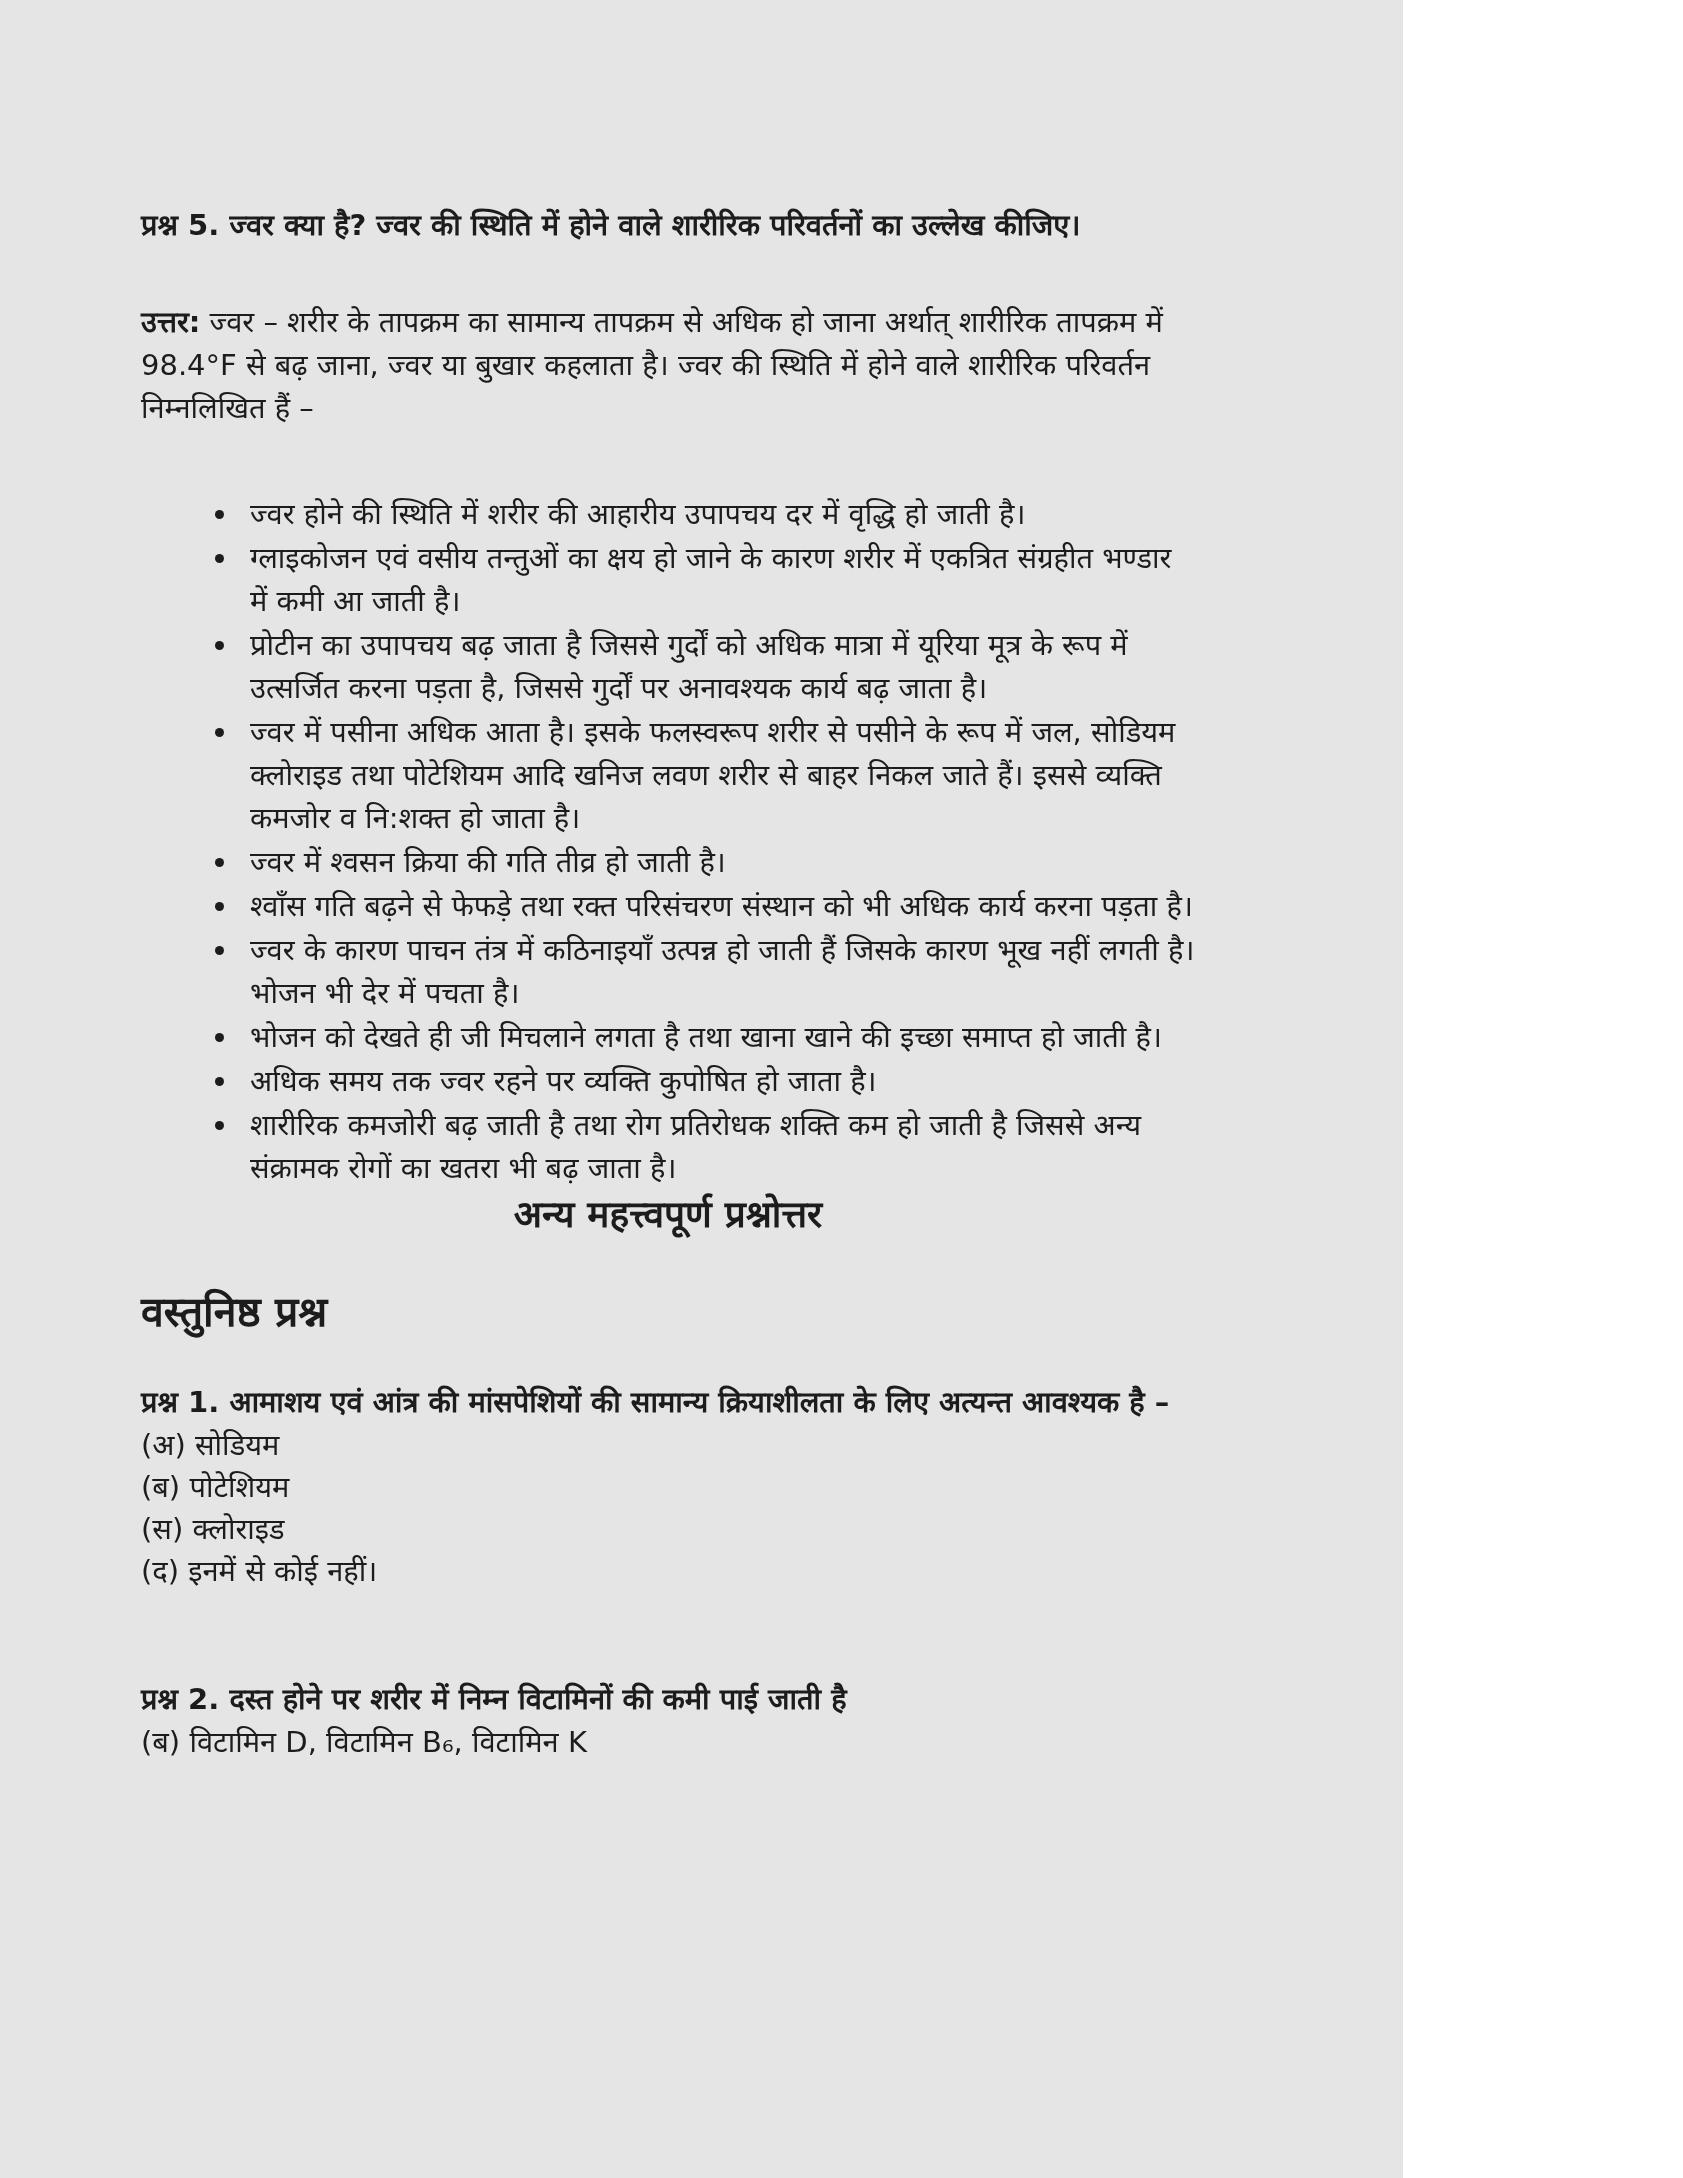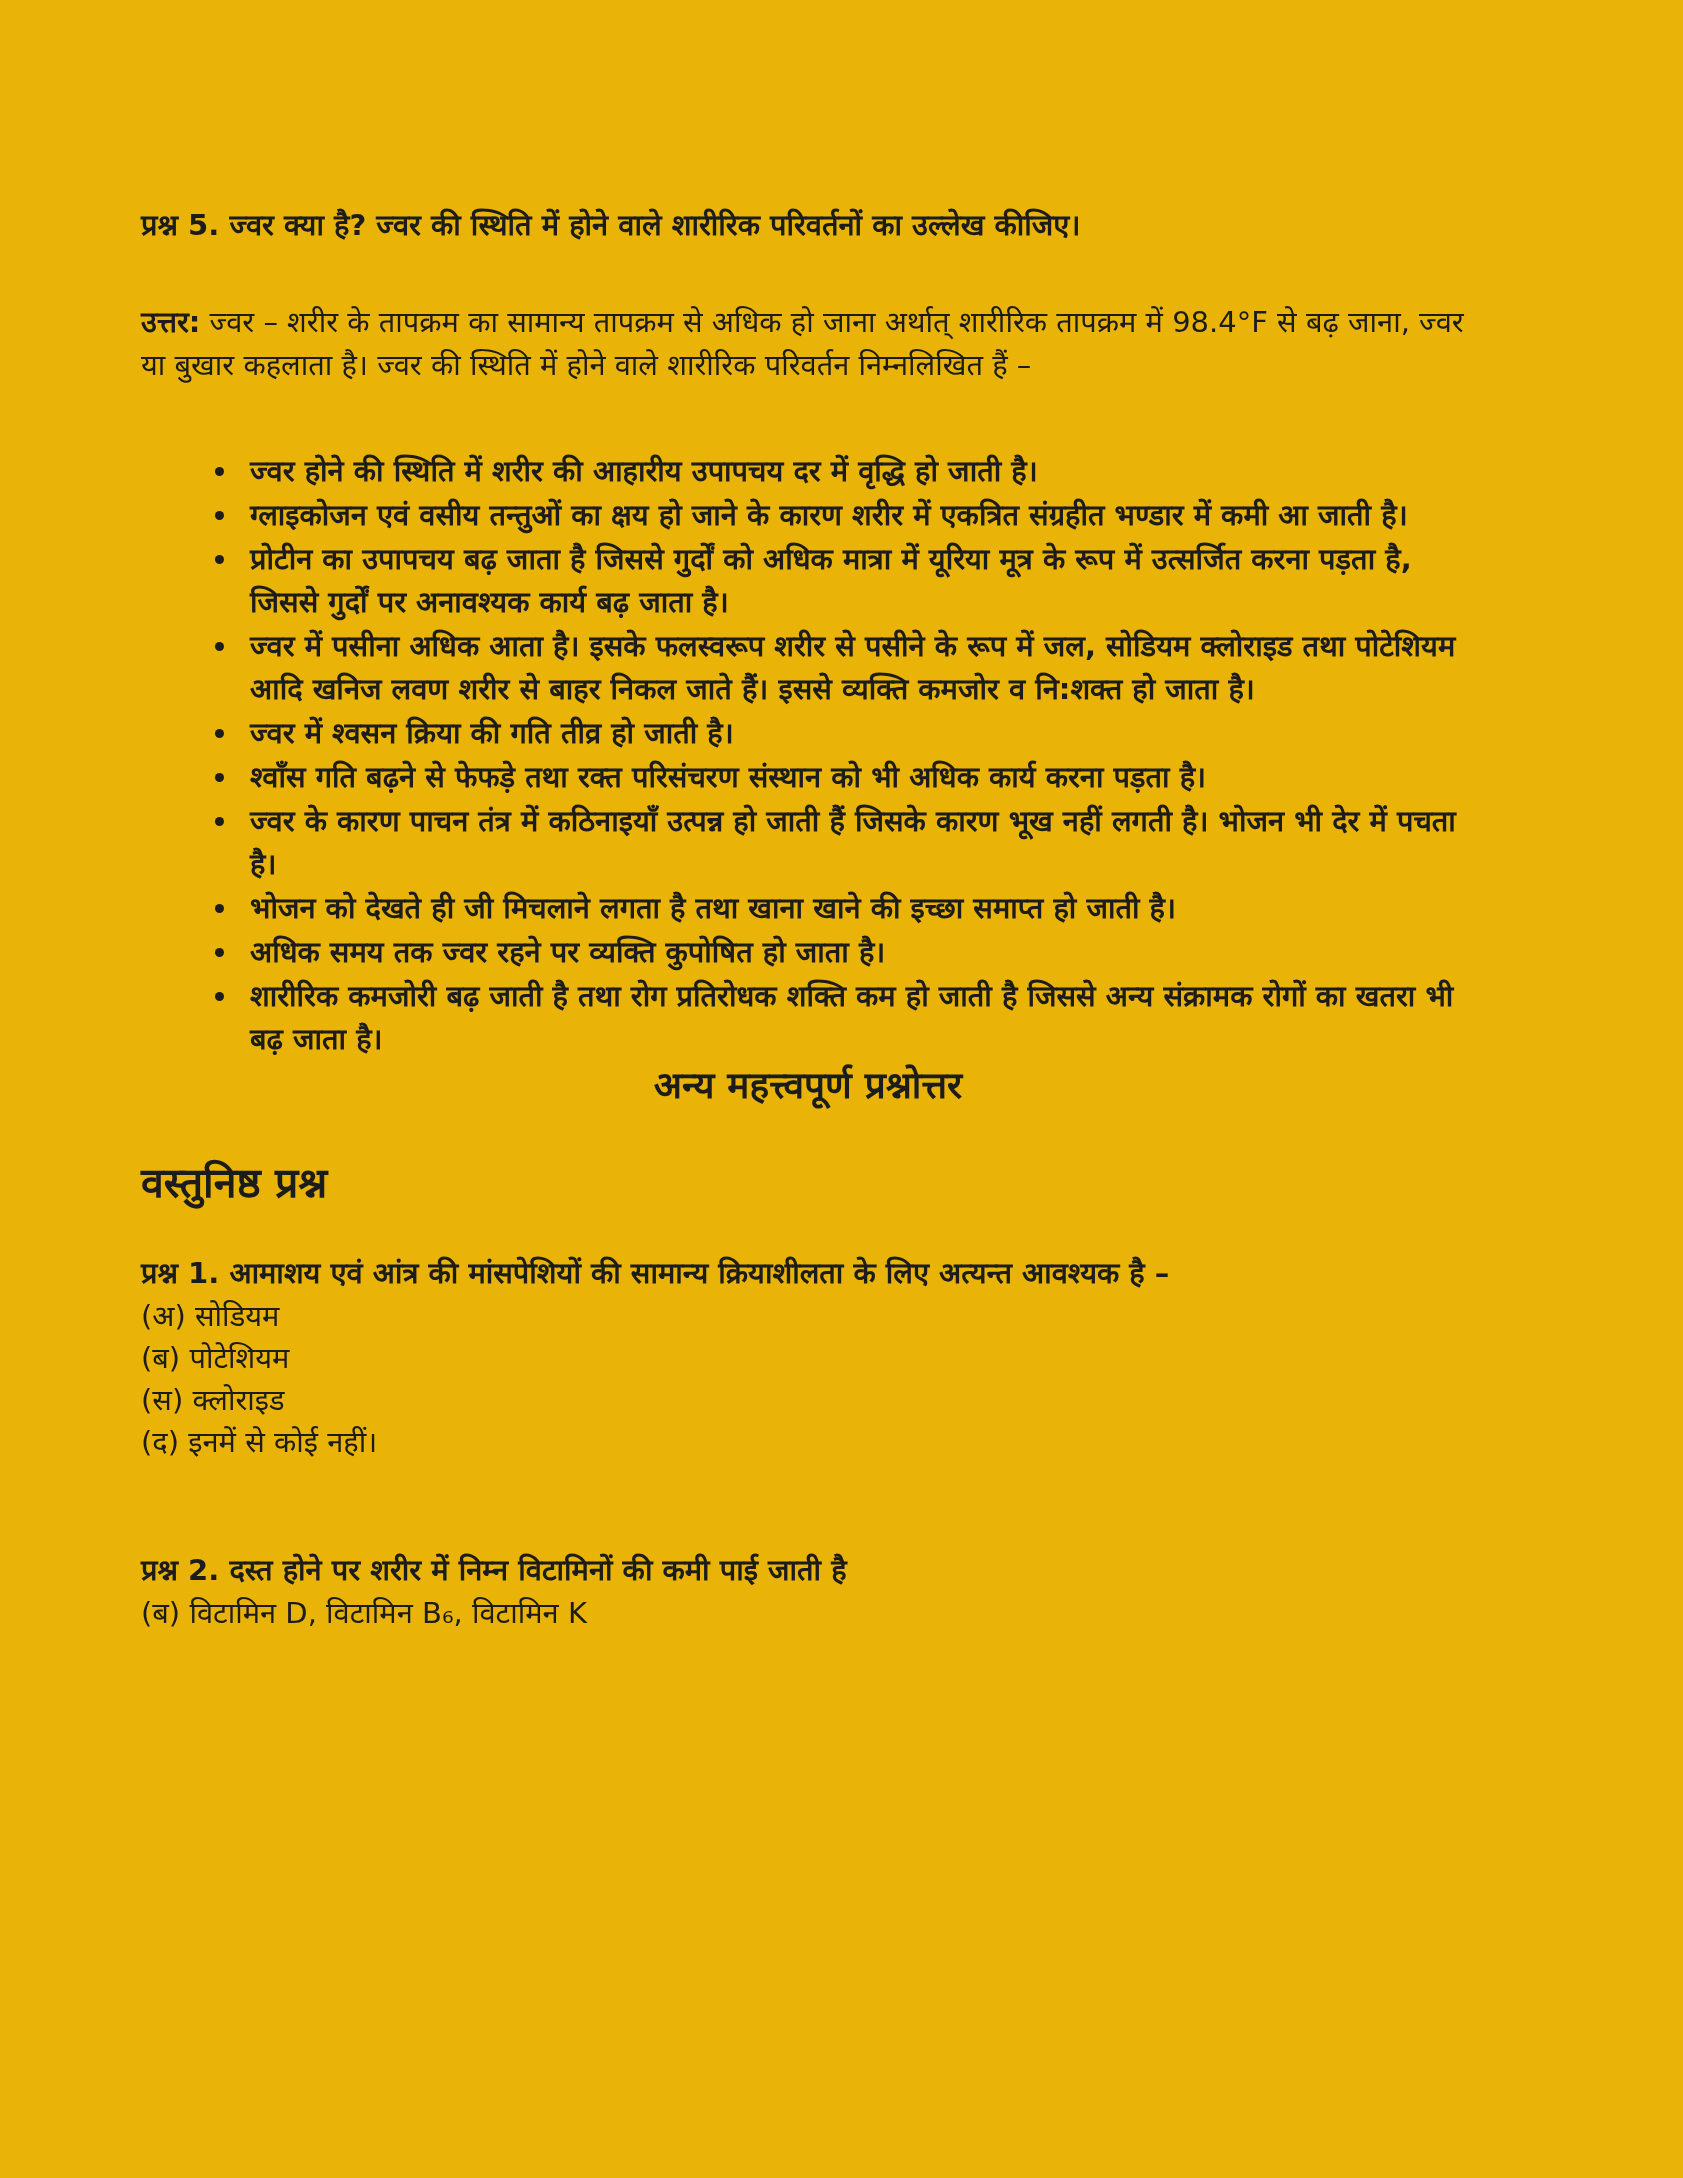--- a/index.html
+++ b/index.html
@@ -4,23 +4,23 @@
 <style>
   * { margin: 0; padding: 0; box-sizing: border-box; }
   html, body { background: #ffffff; }
   body {
     font-family: "DejaVu Sans", sans-serif;
     color: #1c1c1c;
     -webkit-font-smoothing: antialiased;
   }
   .page {
     position: relative;
-    width: 1683px;
+    width: 1403px;
     height: 2178px;
-    background: #eab308;
+    background: #e5e5e5;
     overflow: hidden;
   }
   .content {
     padding: 203px 208px 0 141px;
     font-size: 29px;
     line-height: 43px;
   }
   .q-heading {
     font-weight: bold;
     font-size: 29px;
@@ -29,21 +29,20 @@
   .answer-para { margin-top: 54px; }
   .answer-para strong, .answer-line strong { font-weight: bold; }
   .bullet-list {
     margin-top: 63px;
     padding-left: 99px;
     list-style: disc outside;
   }
   .bullet-list li {
     padding-left: 10px;
     margin: 1px 0;
-    font-weight: bold;
   }
   .center-heading {
     text-align: center;
     font-weight: bold;
     font-size: 37px;
     line-height: 48px;
   }
   .sub-heading {
     margin-top: 51px;
     font-weight: bold;

